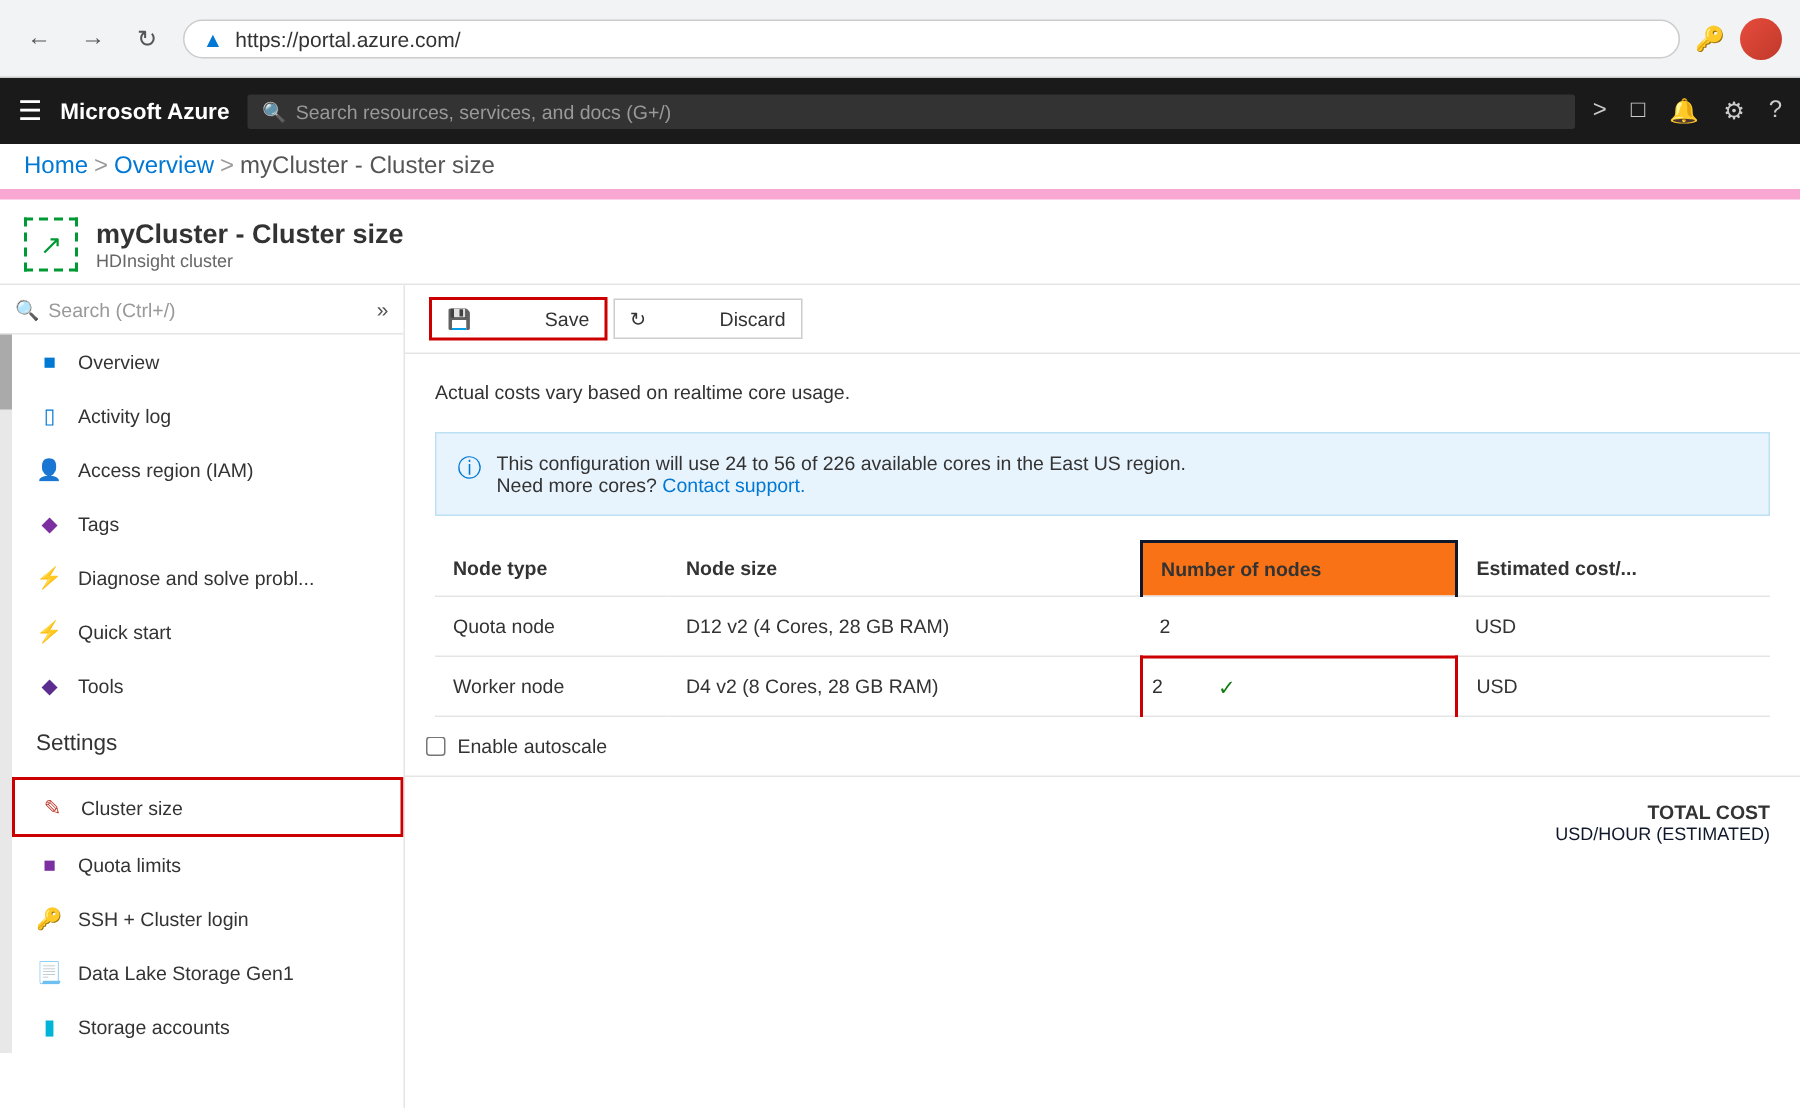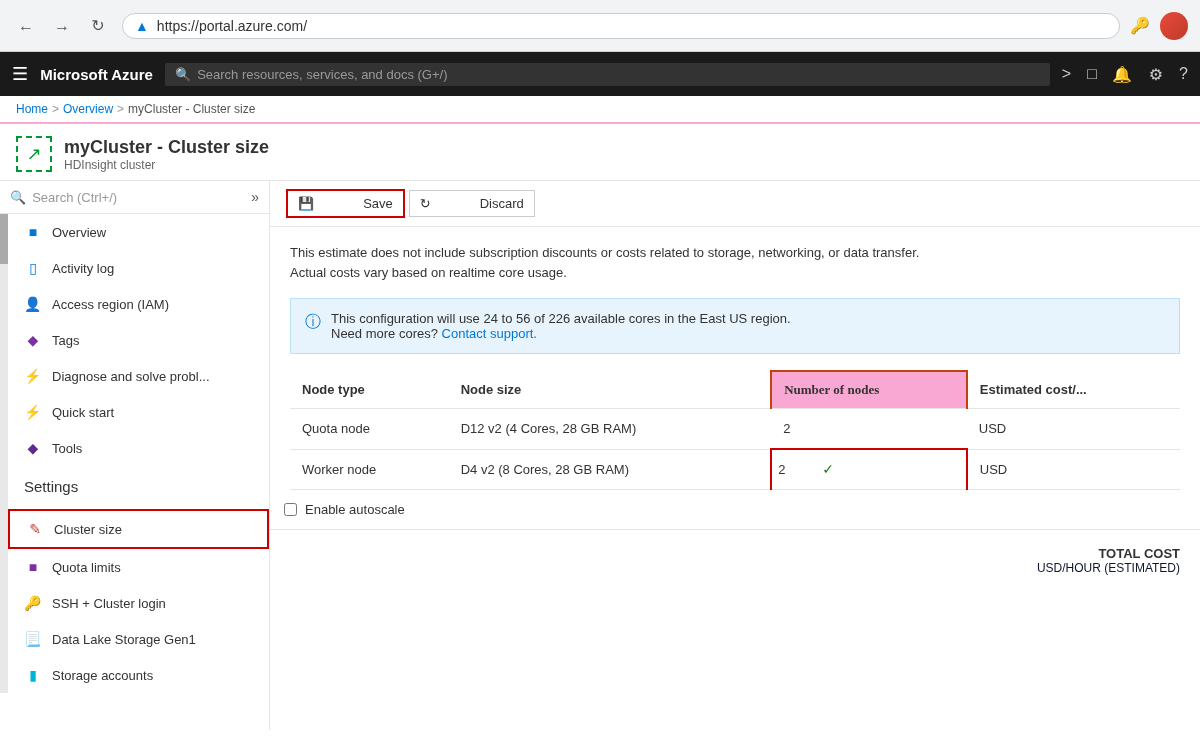--- a/index.html
+++ b/index.html
@@ -74,22 +74,22 @@
       flex: 1;
     }
     .search-bar input::placeholder { color: #999; }
     .topnav-icons { display: flex; gap: 16px; align-items: center; }
     .topnav-icon { color: #ccc; font-size: 16px; cursor: pointer; }
 
     
     .breadcrumb {
       background: #fff;
       padding: 6px 16px;
-      font-size: 12px;
-      border-bottom: 2px solid #f9a8d4;
+      font-size: 16px;
+      border-bottom: 7px solid #f9a8d4;
       display: flex;
       align-items: center;
       gap: 4px;
       color: #555;
     }
     .breadcrumb a { color: #0078d4; text-decoration: none; }
     .breadcrumb-sep { color: #999; }
 
     
     .page-header {
@@ -225,23 +225,22 @@
       color: #333;
       border-bottom: 1px solid #e5e5e5;
     }
     .cluster-table td {
       padding: 12px 12px;
       font-size: 13px;
       color: #333;
       border-bottom: 1px solid #e5e5e5;
     }
     .th-nodes {
-      border: 2px solid #c2410c;
-      background: #f9a8d4;
-      font-family: Liberation Serif, serif;
+      border: 2px solid #0f172a;
+      background: #f97316;
     }
     .nodes-input-cell {
       border: 2px solid #c00;
       padding: 2px 6px !important;
     }
     .nodes-input {
       display: flex;
       align-items: center;
       gap: 4px;
     }
@@ -407,21 +406,20 @@
         <span>💾</span>
         <span class="toolbar-btn-text">Save</span>
       </button>
       <button class="toolbar-btn">
         <span>↻</span>
         <span class="toolbar-btn-text">Discard</span>
       </button>
     </div>
 
     <div class="info-text">
-      <div>This estimate does not include subscription discounts or costs related to storage, networking, or data transfer.</div>
       <div>Actual costs vary based on realtime core usage.</div>
     </div>
 
     <div class="info-box">
       <span class="info-box-icon">ⓘ</span>
       <div>
         <span>This configuration will use 24 to 56 of 226 available cores in the East US region.</span>
         <br>
         <span>Need more cores?</span>
         <a href="#">Contact support.</a>

